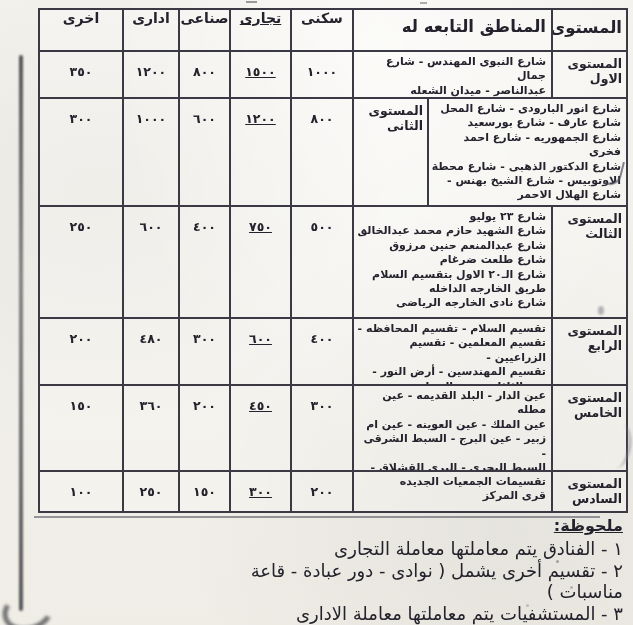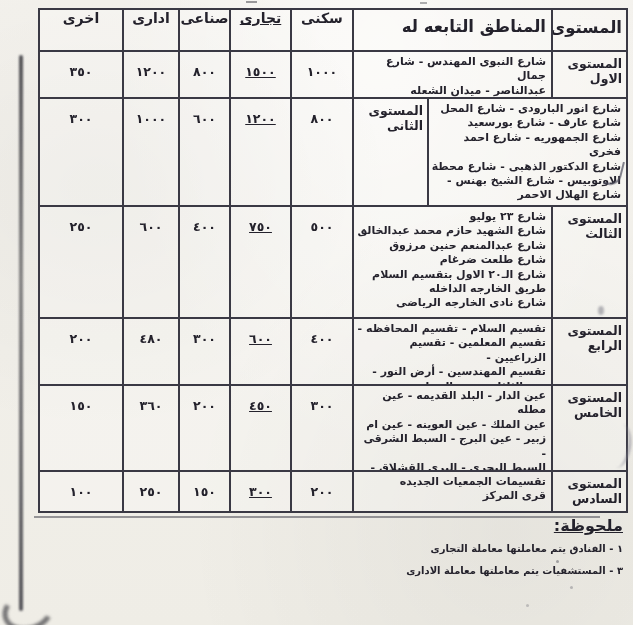--- a/index.html
+++ b/index.html
@@ -34,21 +34,21 @@
   .c-adm{width:56px;}
   .c-oth{flex:1;}
   .hd .cell{white-space:nowrap;}
   .hd .hdr-big{font-size:16.5px;text-align:right;padding-top:10px;letter-spacing:0;}
   .hd .hdr-sm{font-size:14px;text-align:center;padding-top:0;letter-spacing:0;}
   .h-hd{height:40px;} .h-r1{height:45px;} .h-r2{height:106px;} .h-r3{height:110px;}
   .h-r4{height:65px;} .h-r5{height:84px;} .h-r6{height:39px;}
   
   .notes{position:absolute;right:10px;top:516px;width:420px;direction:rtl;text-align:right;}
   .notes-title{font-size:16px;font-weight:bold;text-decoration:underline;margin-bottom:3px;}
-  .note{font-size:10px;font-weight:bold;line-height:21.5px;}
+  .note{font-size:18px;font-weight:normal;line-height:21.5px;}
   
   .art{position:absolute;pointer-events:none;}
   .edge-line{left:19px;top:55px;width:4px;height:556px;border-radius:2px;
     background:linear-gradient(180deg,rgba(40,40,46,.78),rgba(28,28,34,.5) 40%,rgba(48,48,56,.8));
     filter:blur(1px);}
   .corner-blob{left:2px;top:591px;width:42px;height:30px;border:5px solid rgba(35,35,42,.6);
     border-radius:50%;border-top-color:transparent;border-right-color:transparent;
     transform:rotate(-18deg);filter:blur(1.5px);}
   .squiggle1{left:606px;top:160px;width:14px;height:24px;border:2.5px solid rgba(80,80,96,.7);
     border-left:none;border-top:none;border-radius:0 0 12px 0;transform:rotate(14deg);filter:blur(.5px);}
@@ -163,20 +163,21 @@
         <div class="cell c-num c-ind">١٥٠</div>
         <div class="cell c-num c-adm">٢٥٠</div>
         <div class="cell c-num c-oth">١٠٠</div>
       </div>
 
     </div>
 
     <div class="notes">
       <div class="notes-title">ملحوظة:</div>
       <div class="note">١ - الفنادق يتم معاملتها معاملة التجارى</div>
+      <div class="note">٢ - تقسيم أخرى يشمل ( نوادى - دور عبادة - قاعة مناسبات )</div>
       <div class="note">٣ - المستشفيات يتم معاملتها معاملة الادارى</div>
     </div>
 
   </div>
 
   <div class="art edge-line"></div>
   <div class="art corner-blob"></div>
   <div class="art squiggle1"></div>
   <div class="art mark2"></div>
   <div class="art mark3"></div>

